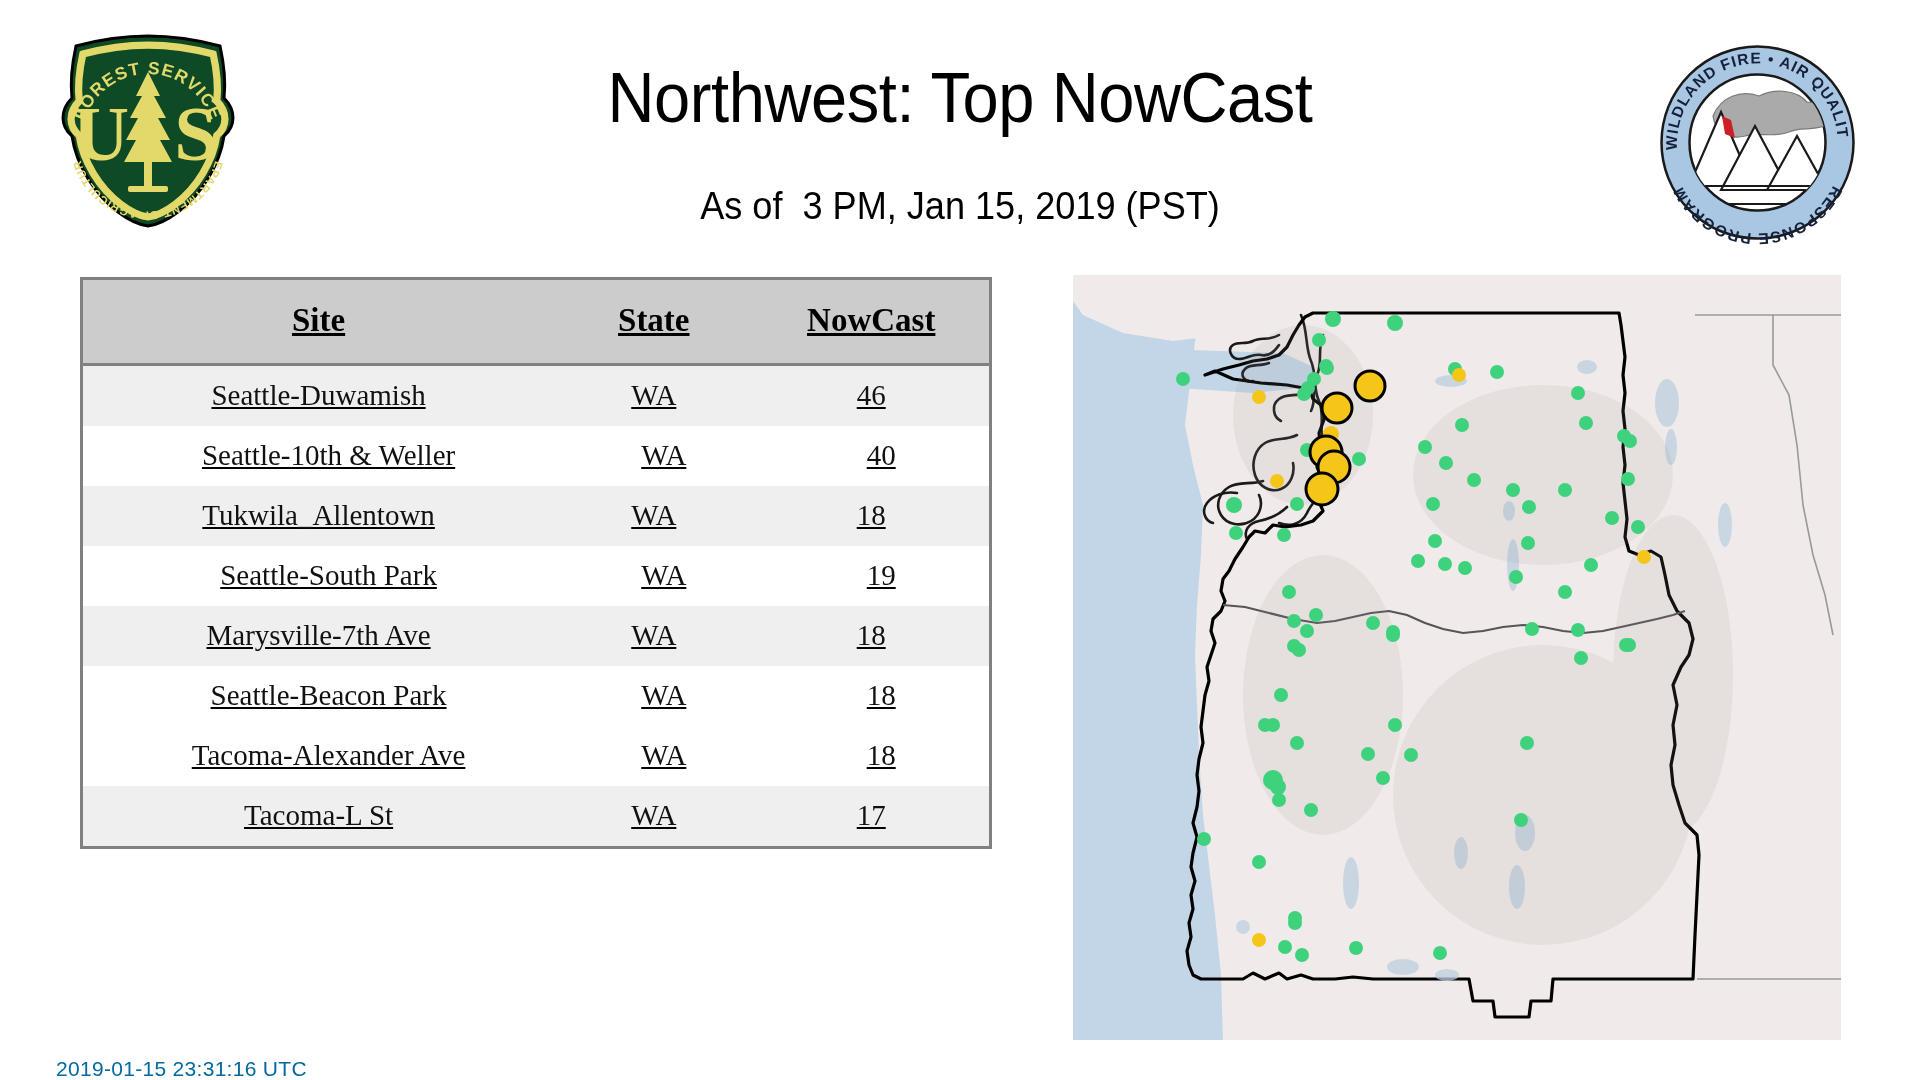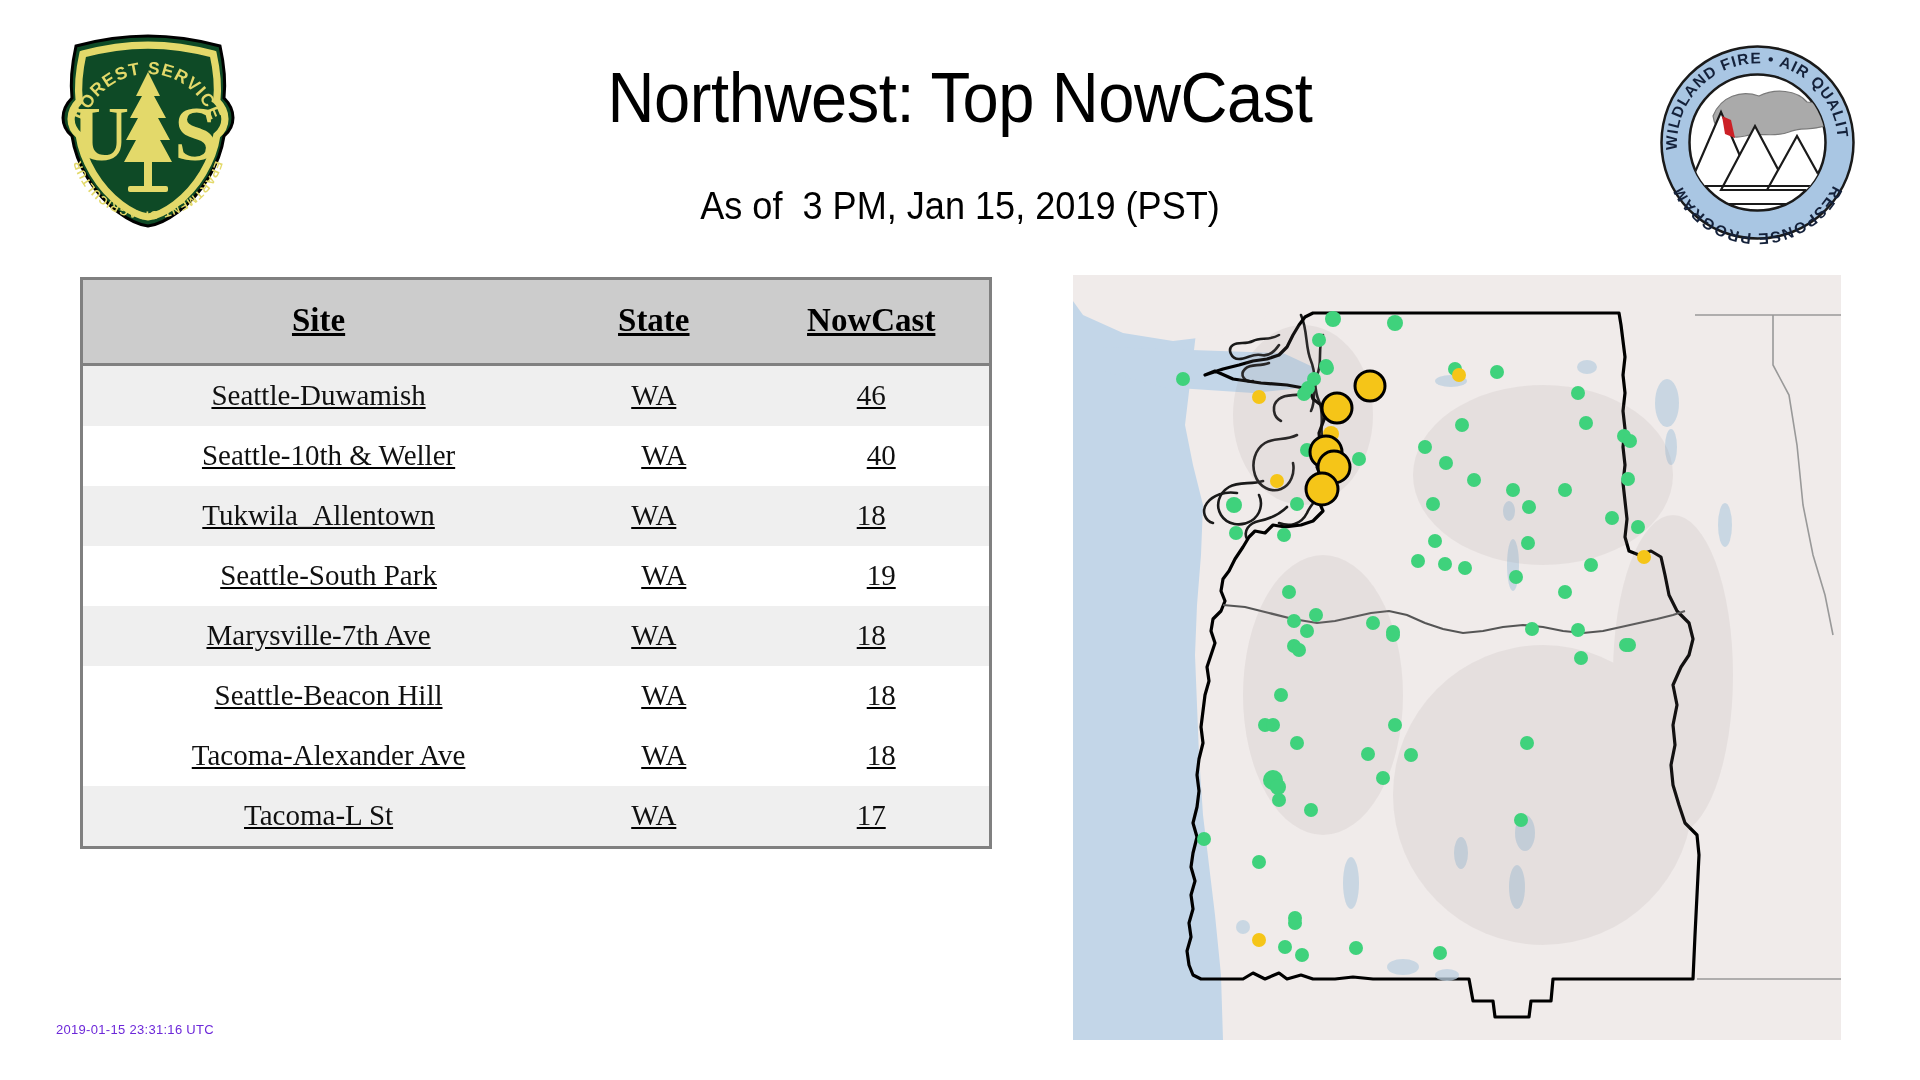--- a/index.html
+++ b/index.html
@@ -95,24 +95,24 @@
   table.nowcast tbody tr.odd td { background: #efefef; }
   table.nowcast tbody tr.even td { background: #ffffff; padding-left: 20px; }
   th.col-site,  td.col-site  { width: 52%; }
   th.col-state, td.col-state { width: 22%; }
   th.col-now,   td.col-now   { width: 26%; }
 
   
   #timestamp {
     position: absolute;
     left: 56px;
-    top: 1022px;
+    top: 1057px;
     font-family: "Liberation Sans", sans-serif;
-    font-size: 13px;
-    color: #6d28d9;
+    font-size: 21px;
+    color: #0369a1;
     letter-spacing: 0.3px;
   }
 
   
   #map-panel {
     position: absolute;
     left: 1073px;
     top: 275px;
     width: 768px;
     height: 765px;
@@ -231,21 +231,21 @@
           <td class="col-site">Seattle-South Park</td>
           <td class="col-state">WA</td>
           <td class="col-now">19</td>
         </tr>
         <tr class="odd">
           <td class="col-site">Marysville-7th Ave</td>
           <td class="col-state">WA</td>
           <td class="col-now">18</td>
         </tr>
         <tr class="even">
-          <td class="col-site">Seattle-Beacon Hill</td>
+          <td class="col-site">Seattle-Beacon Park</td>
           <td class="col-state">WA</td>
           <td class="col-now">18</td>
         </tr>
         <tr class="even">
           <td class="col-site">Tacoma-Alexander Ave</td>
           <td class="col-state">WA</td>
           <td class="col-now">18</td>
         </tr>
         <tr class="odd">
           <td class="col-site">Tacoma-L St</td>

